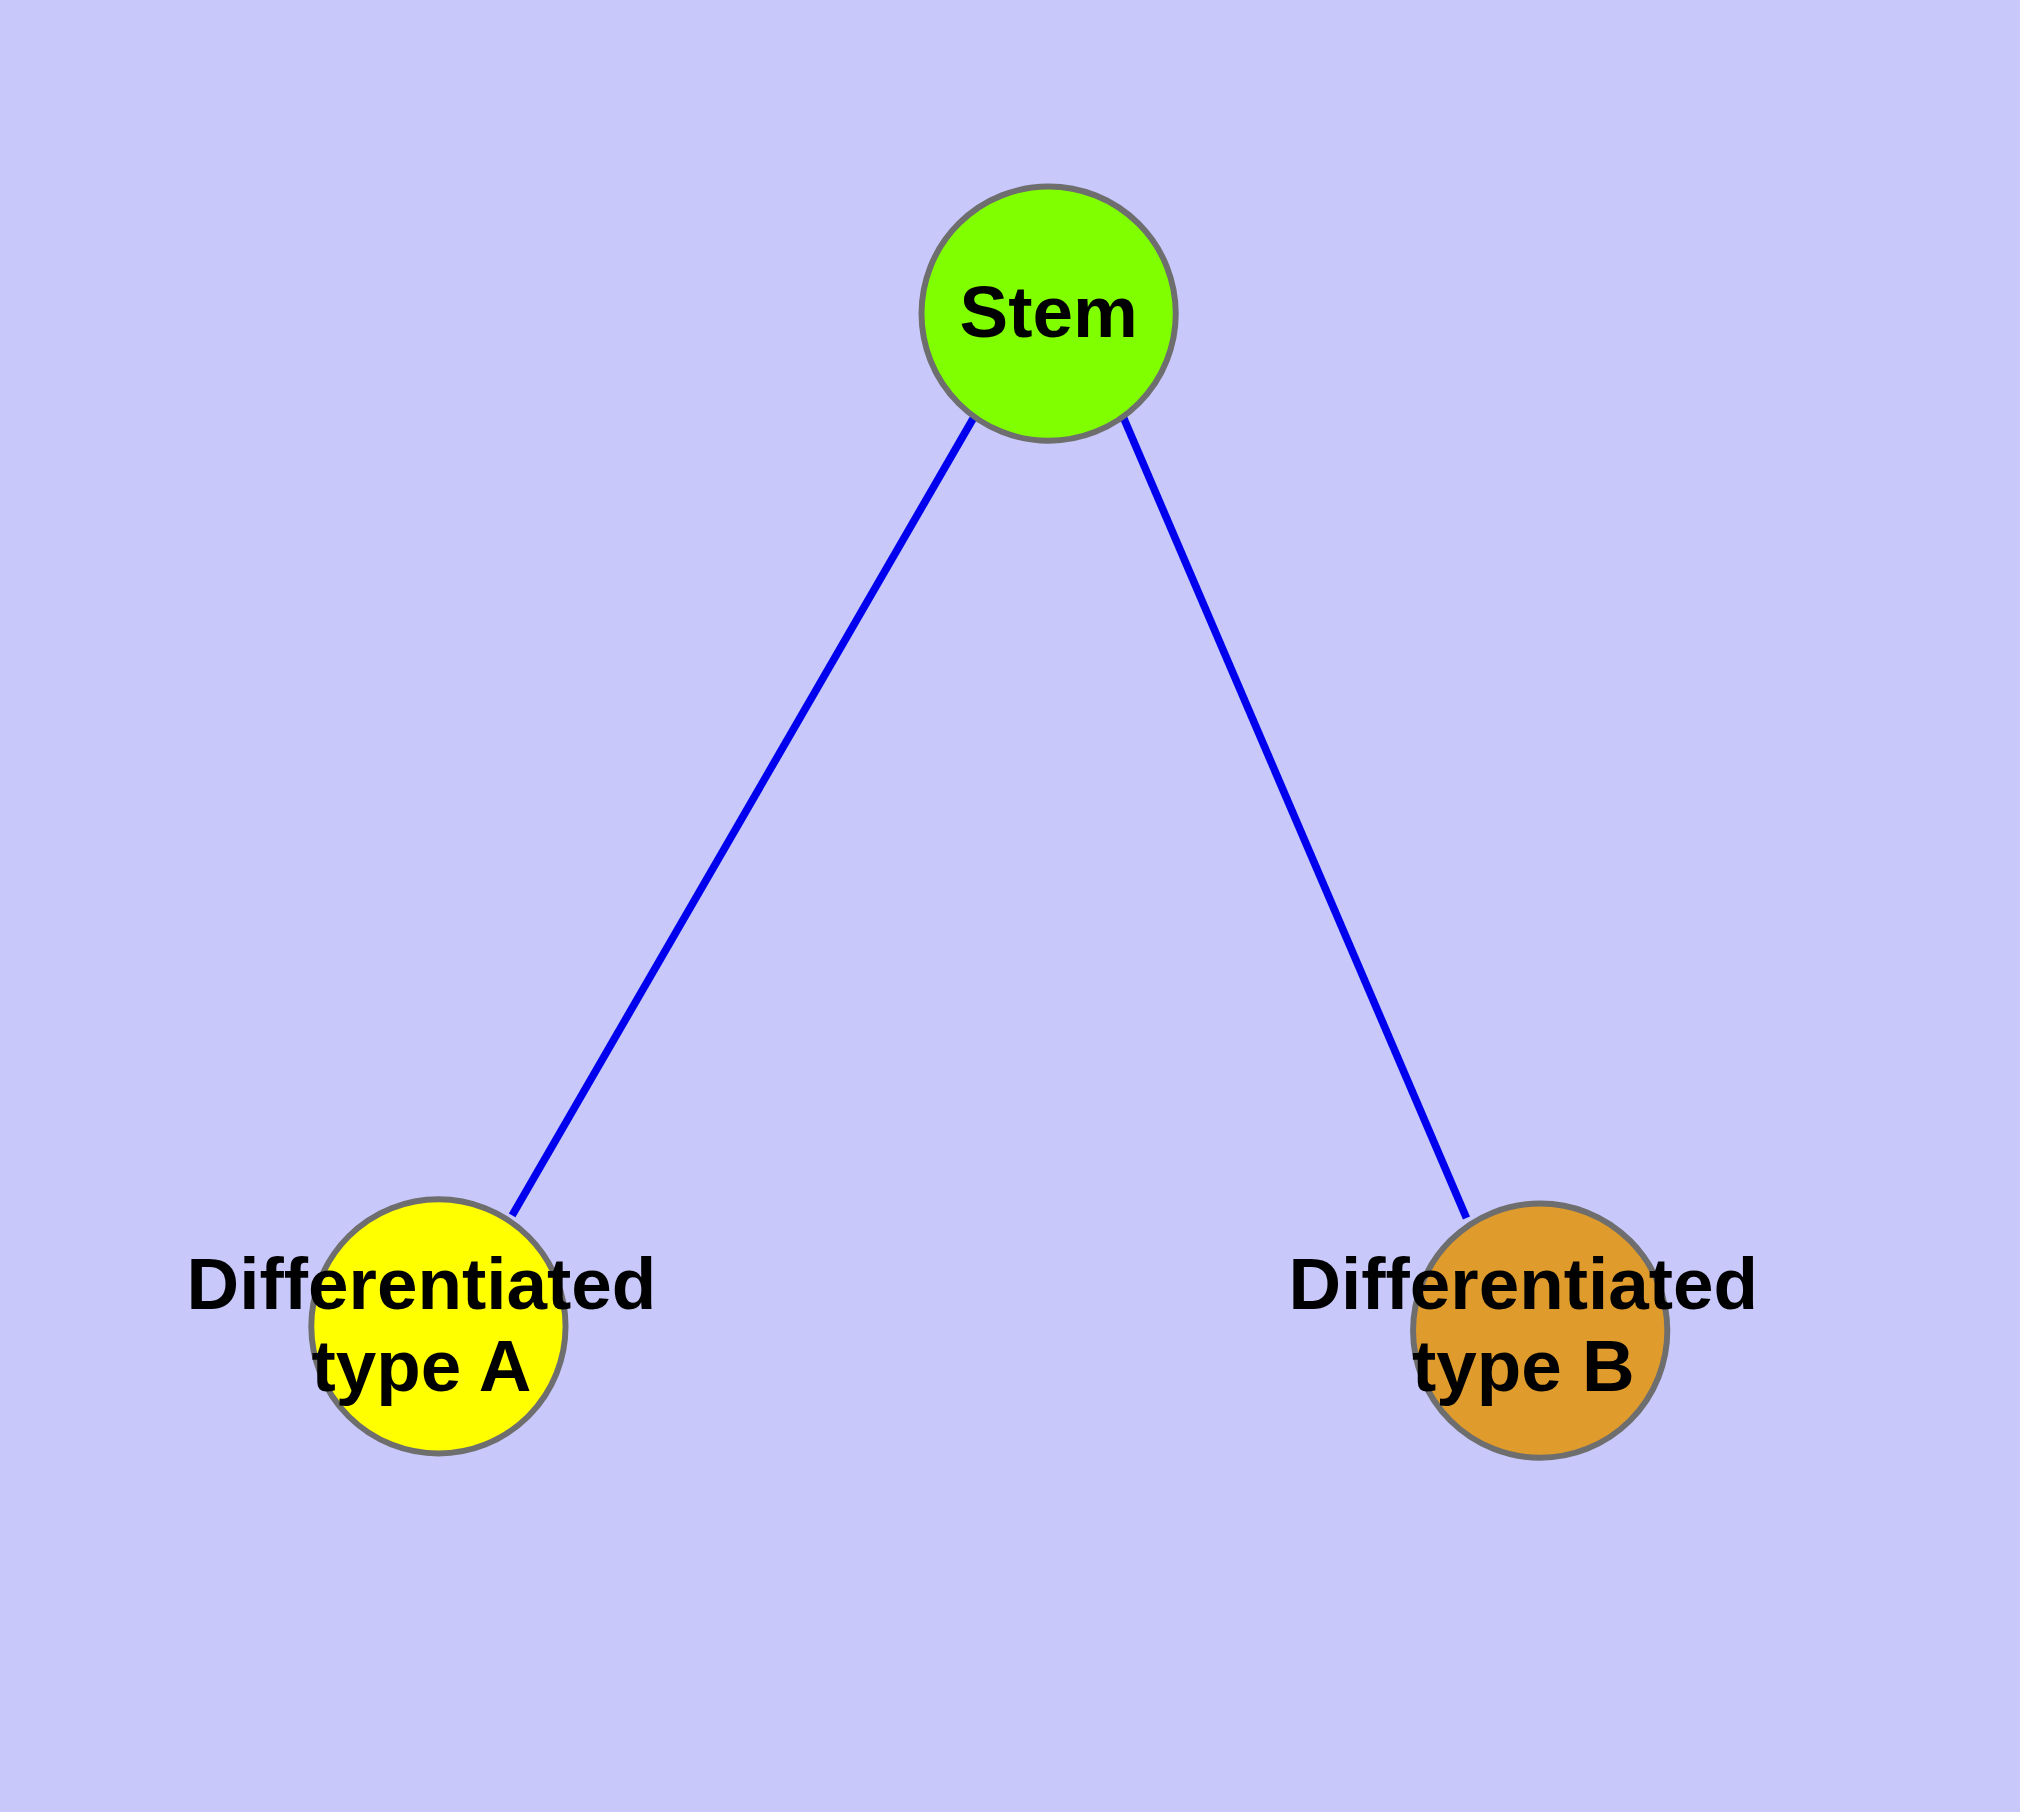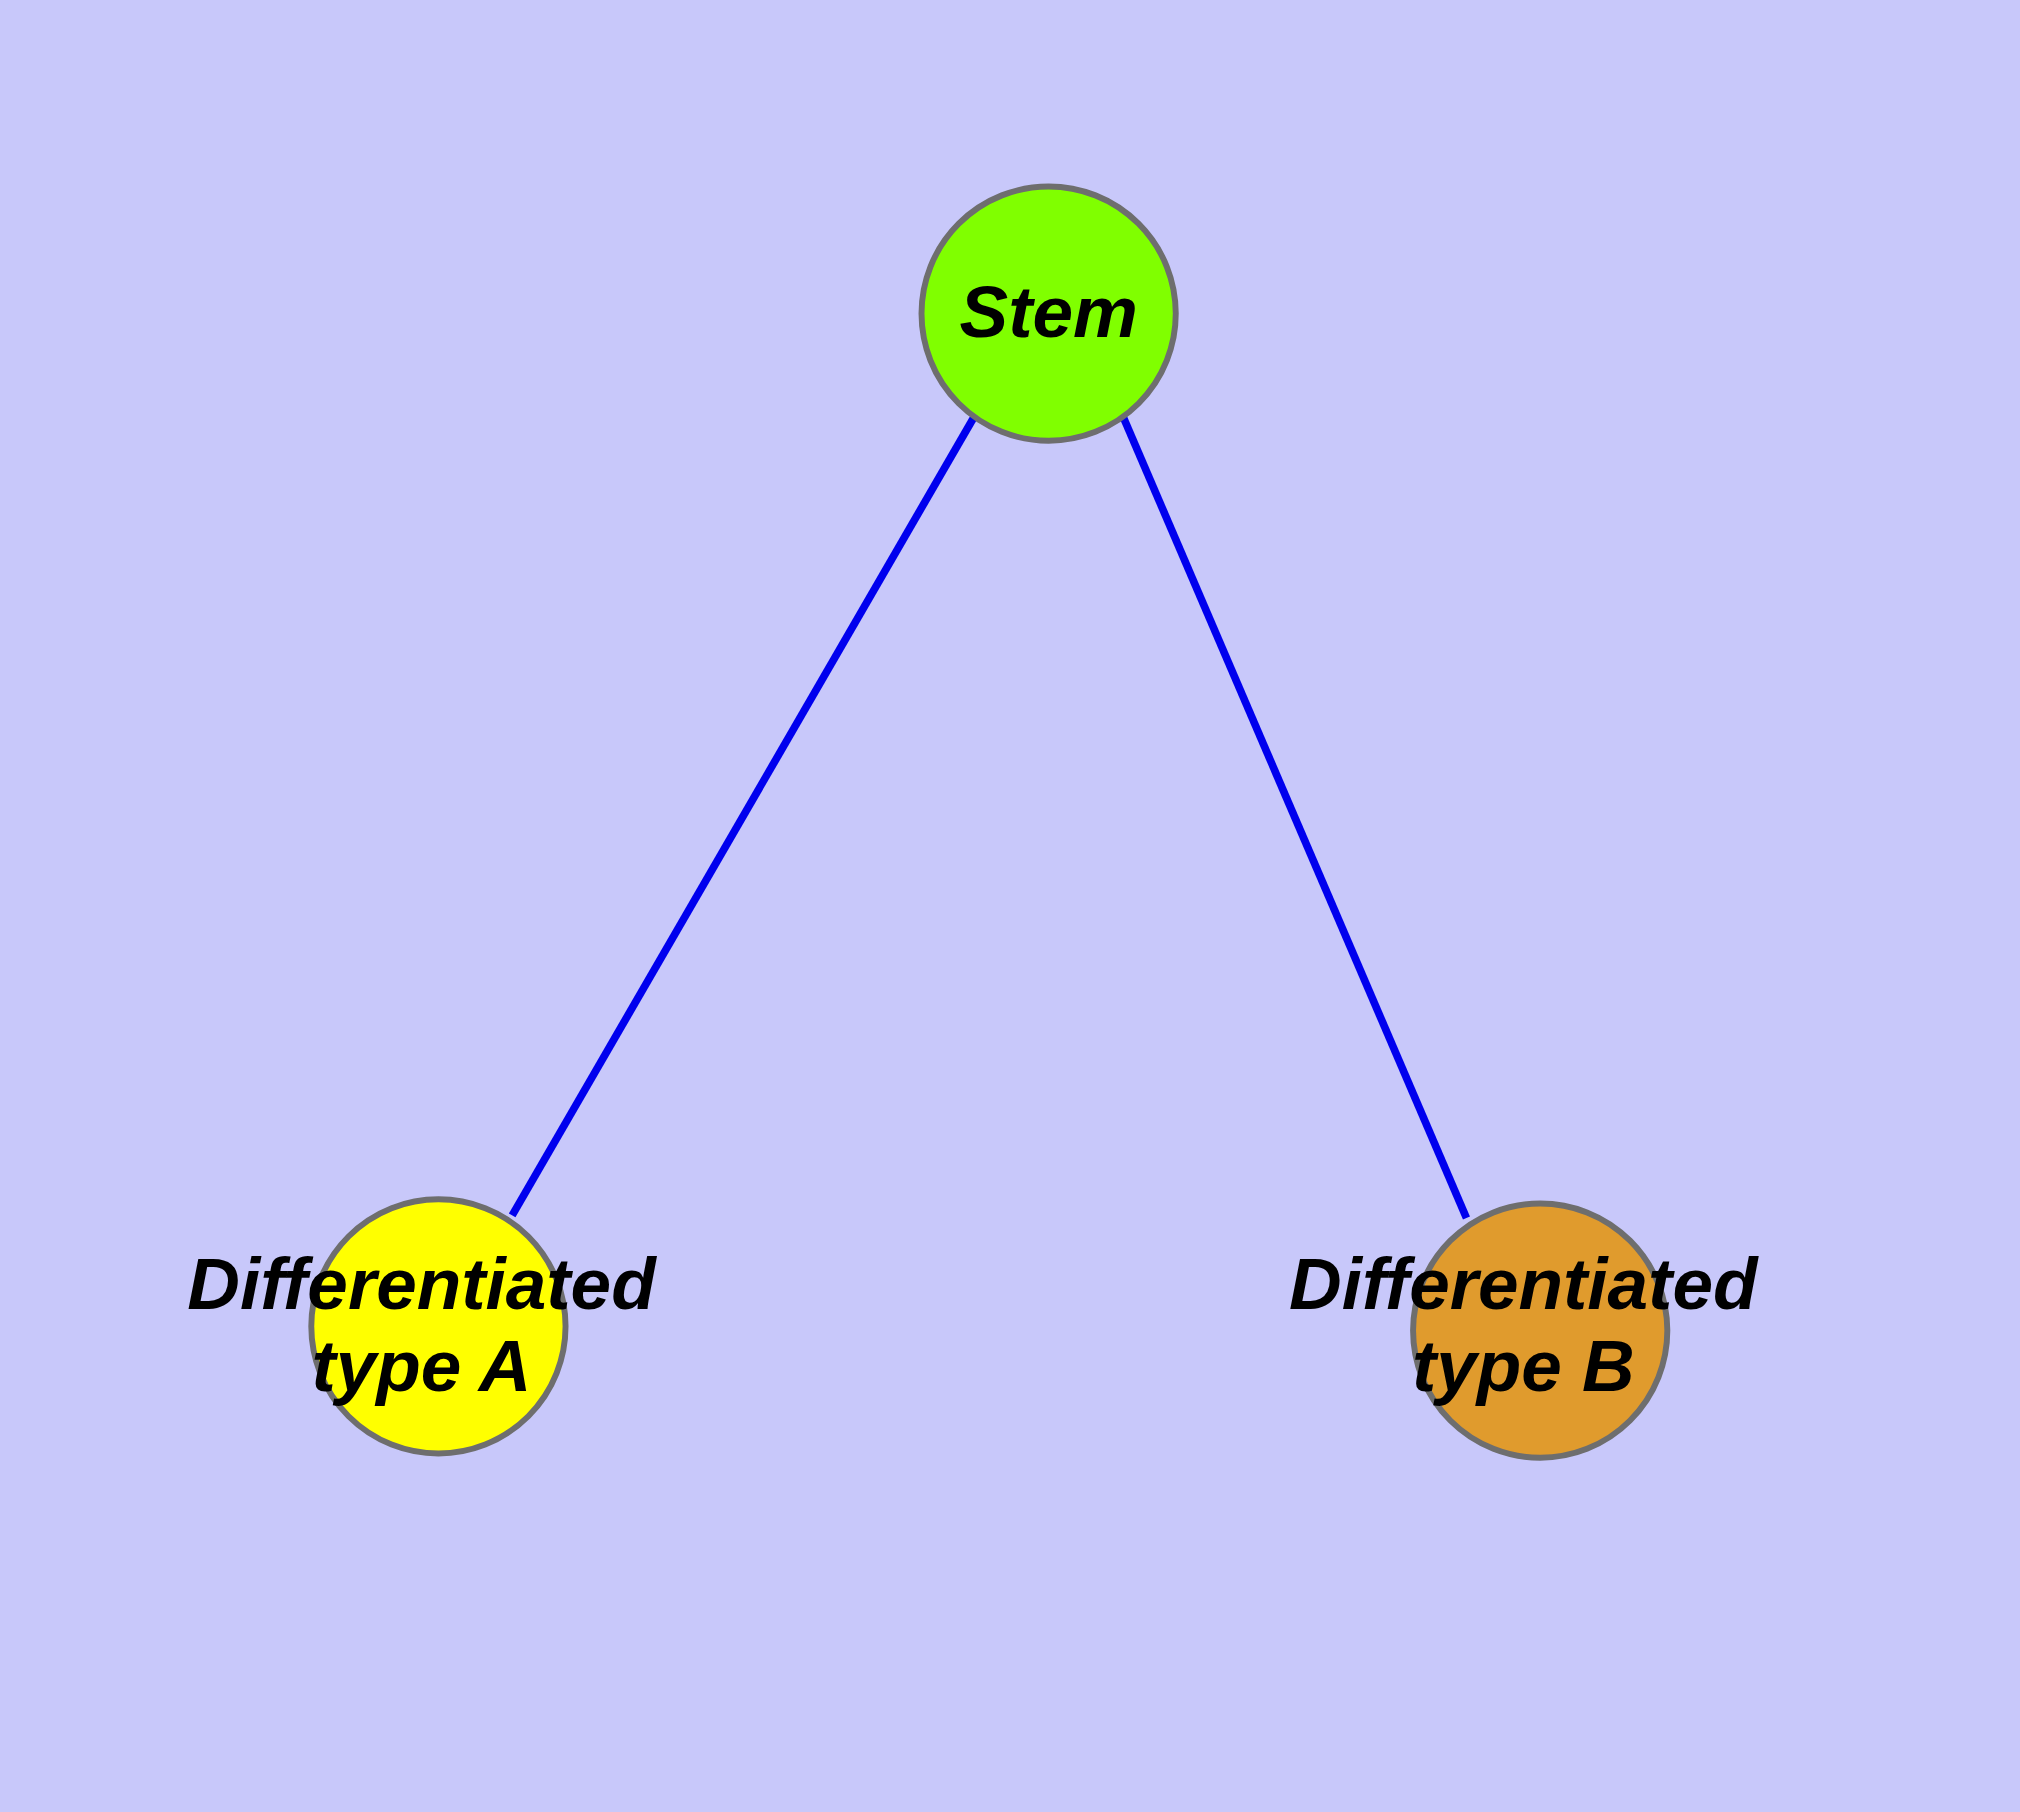--- a/index.html
+++ b/index.html
@@ -35,21 +35,21 @@
     fill: #000000;
     paint-order: normal;
   }
   .node-label tspan {
     font-family: "Liberation Sans", sans-serif;
   }
 </style>
 </head>
 <body style="background: rgb(200, 200, 250);">
 
-<div id="graph-canvas" style="width: 1710px; height: 1812px; background: rgb(200, 200, 250); font-style: italic;">
+<div id="graph-canvas" style="width: 1710px; height: 1812px; background: rgb(200, 200, 250);">
   <svg id="graph-svg" viewBox="0 0 2384 2138" xmlns="http://www.w3.org/2000/svg">
 
     <rect x="0" y="0" width="2384" height="2138" fill="#c8c8fa"></rect>
 
     <g id="edge-layer">
       <line id="edge-stem-to-diff-a" x1="1149" y1="492" x2="604" y2="1434" stroke="#0000ee" stroke-width="9" stroke-linecap="butt"></line>
       <line id="edge-stem-to-diff-b" x1="1325" y1="492" x2="1730" y2="1437" stroke="#0000ee" stroke-width="9" stroke-linecap="butt"></line>
     </g>
 
     <g id="node-layer">

